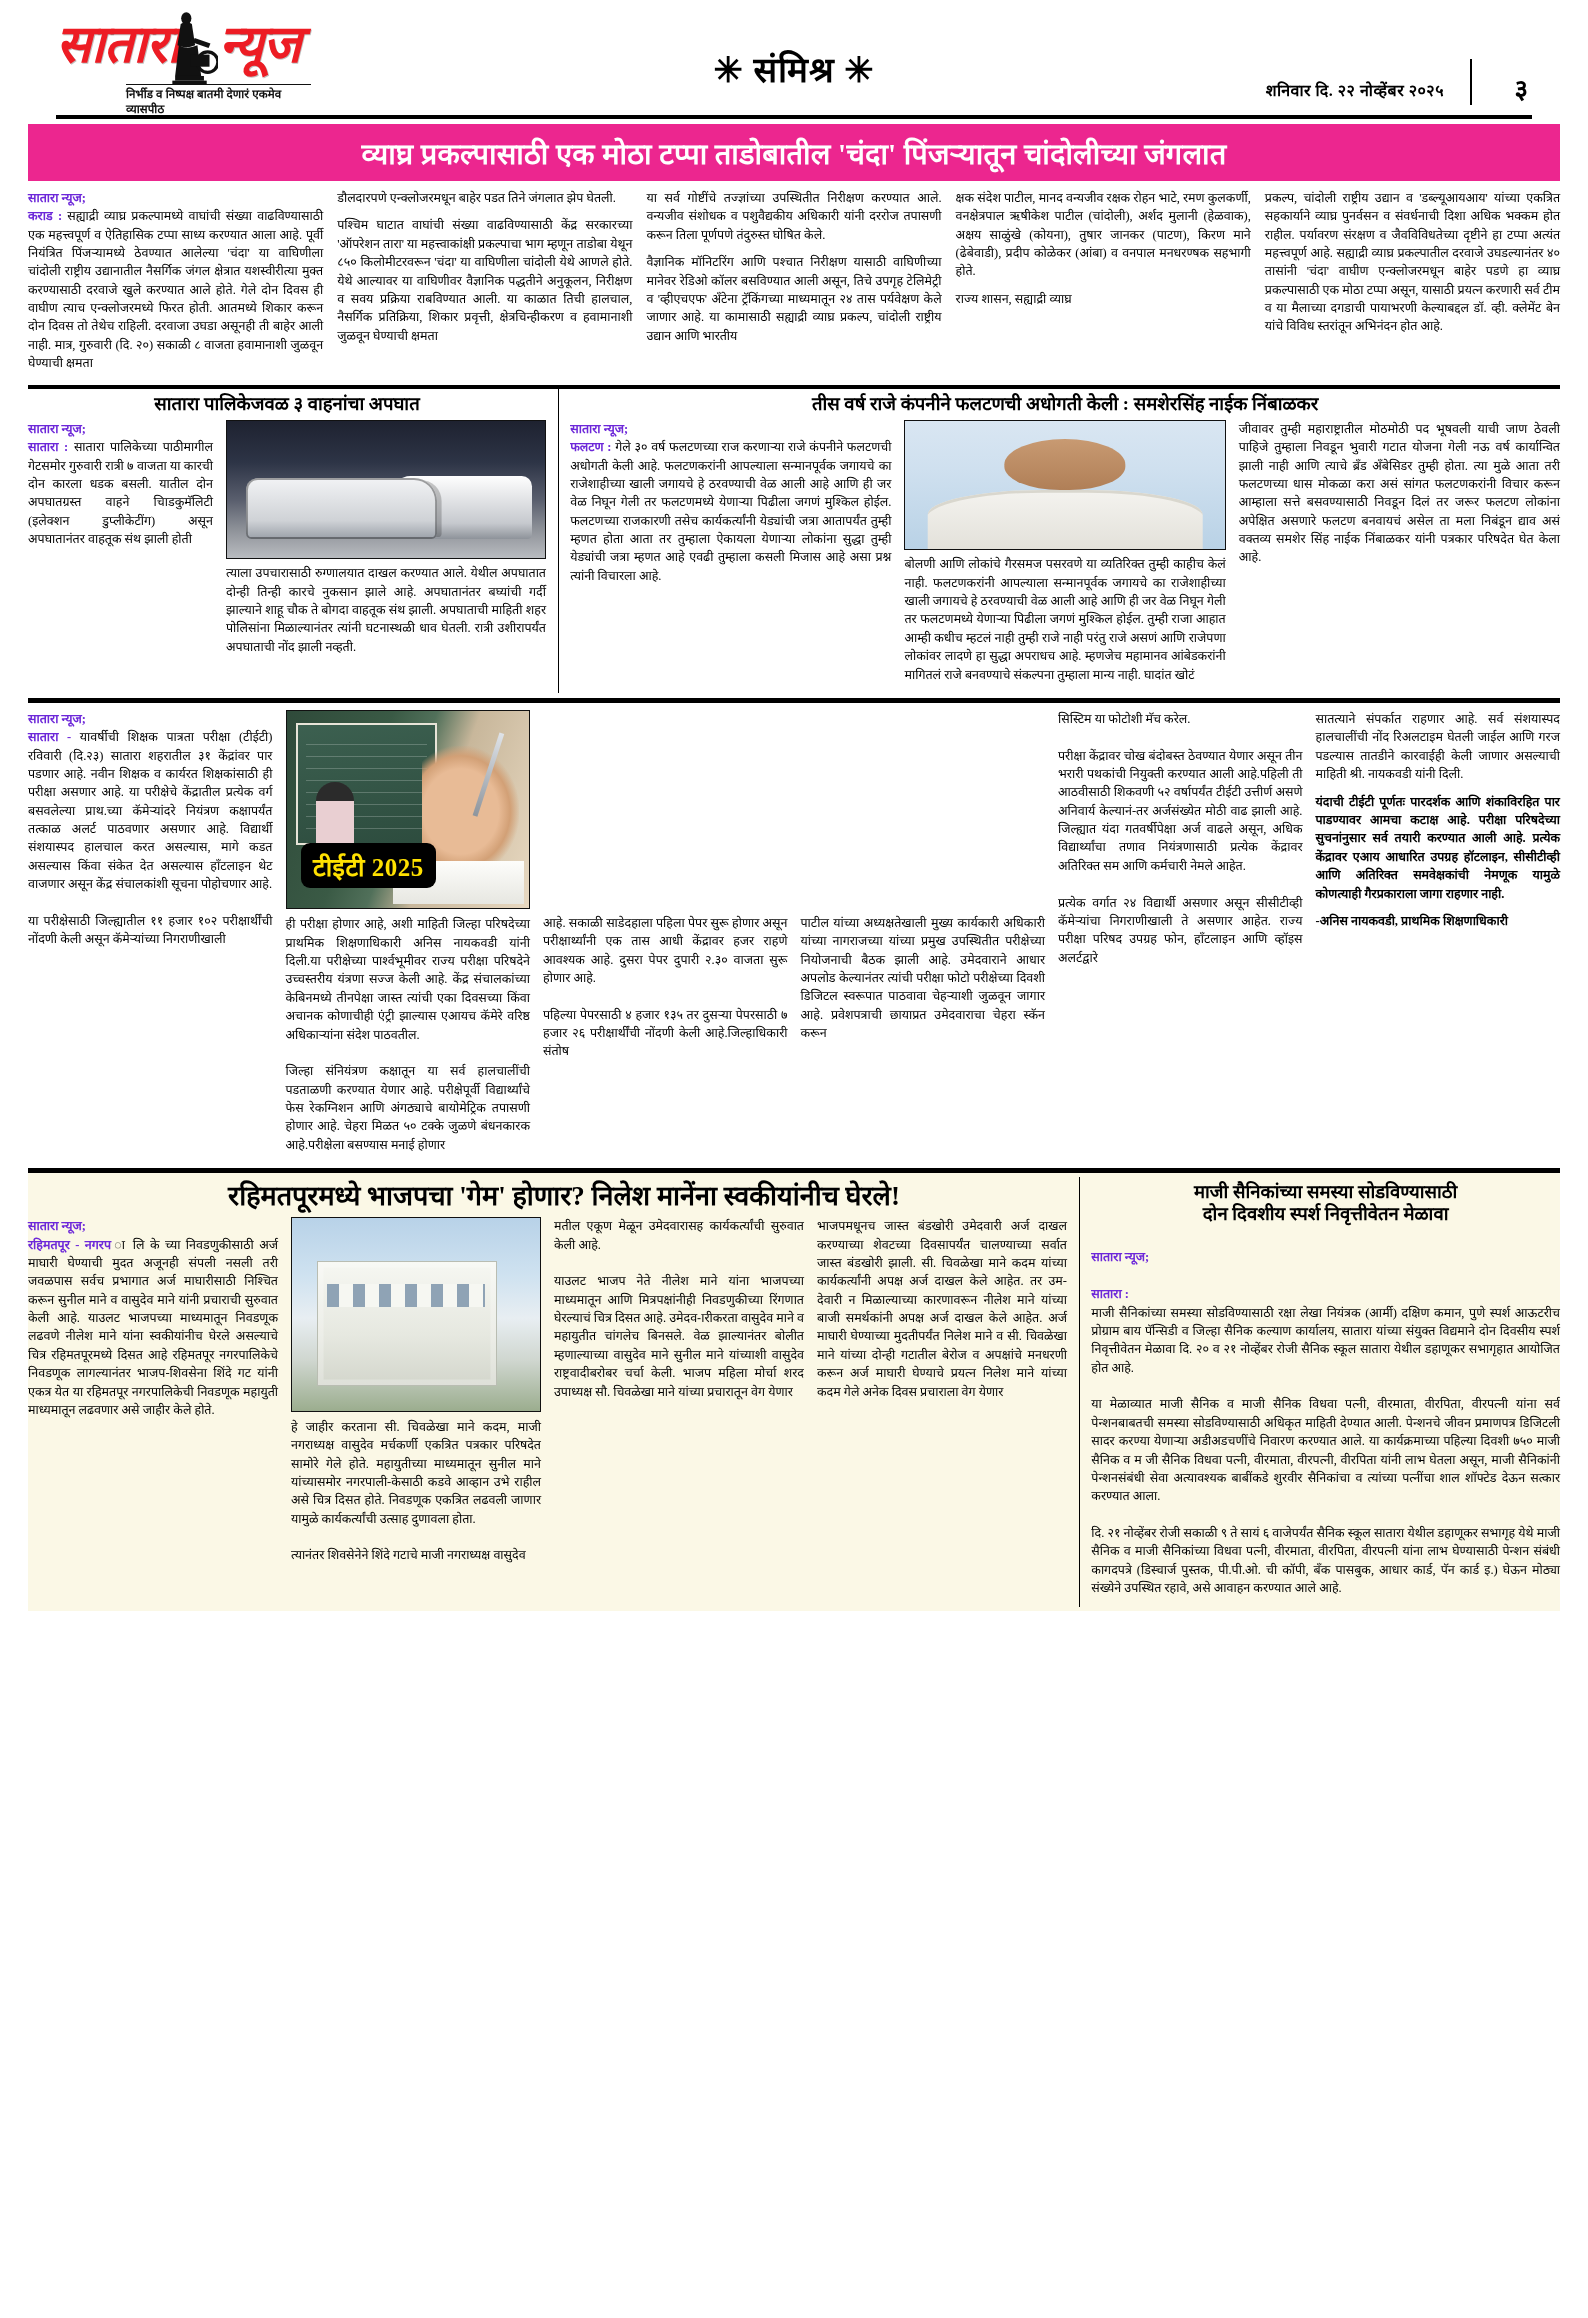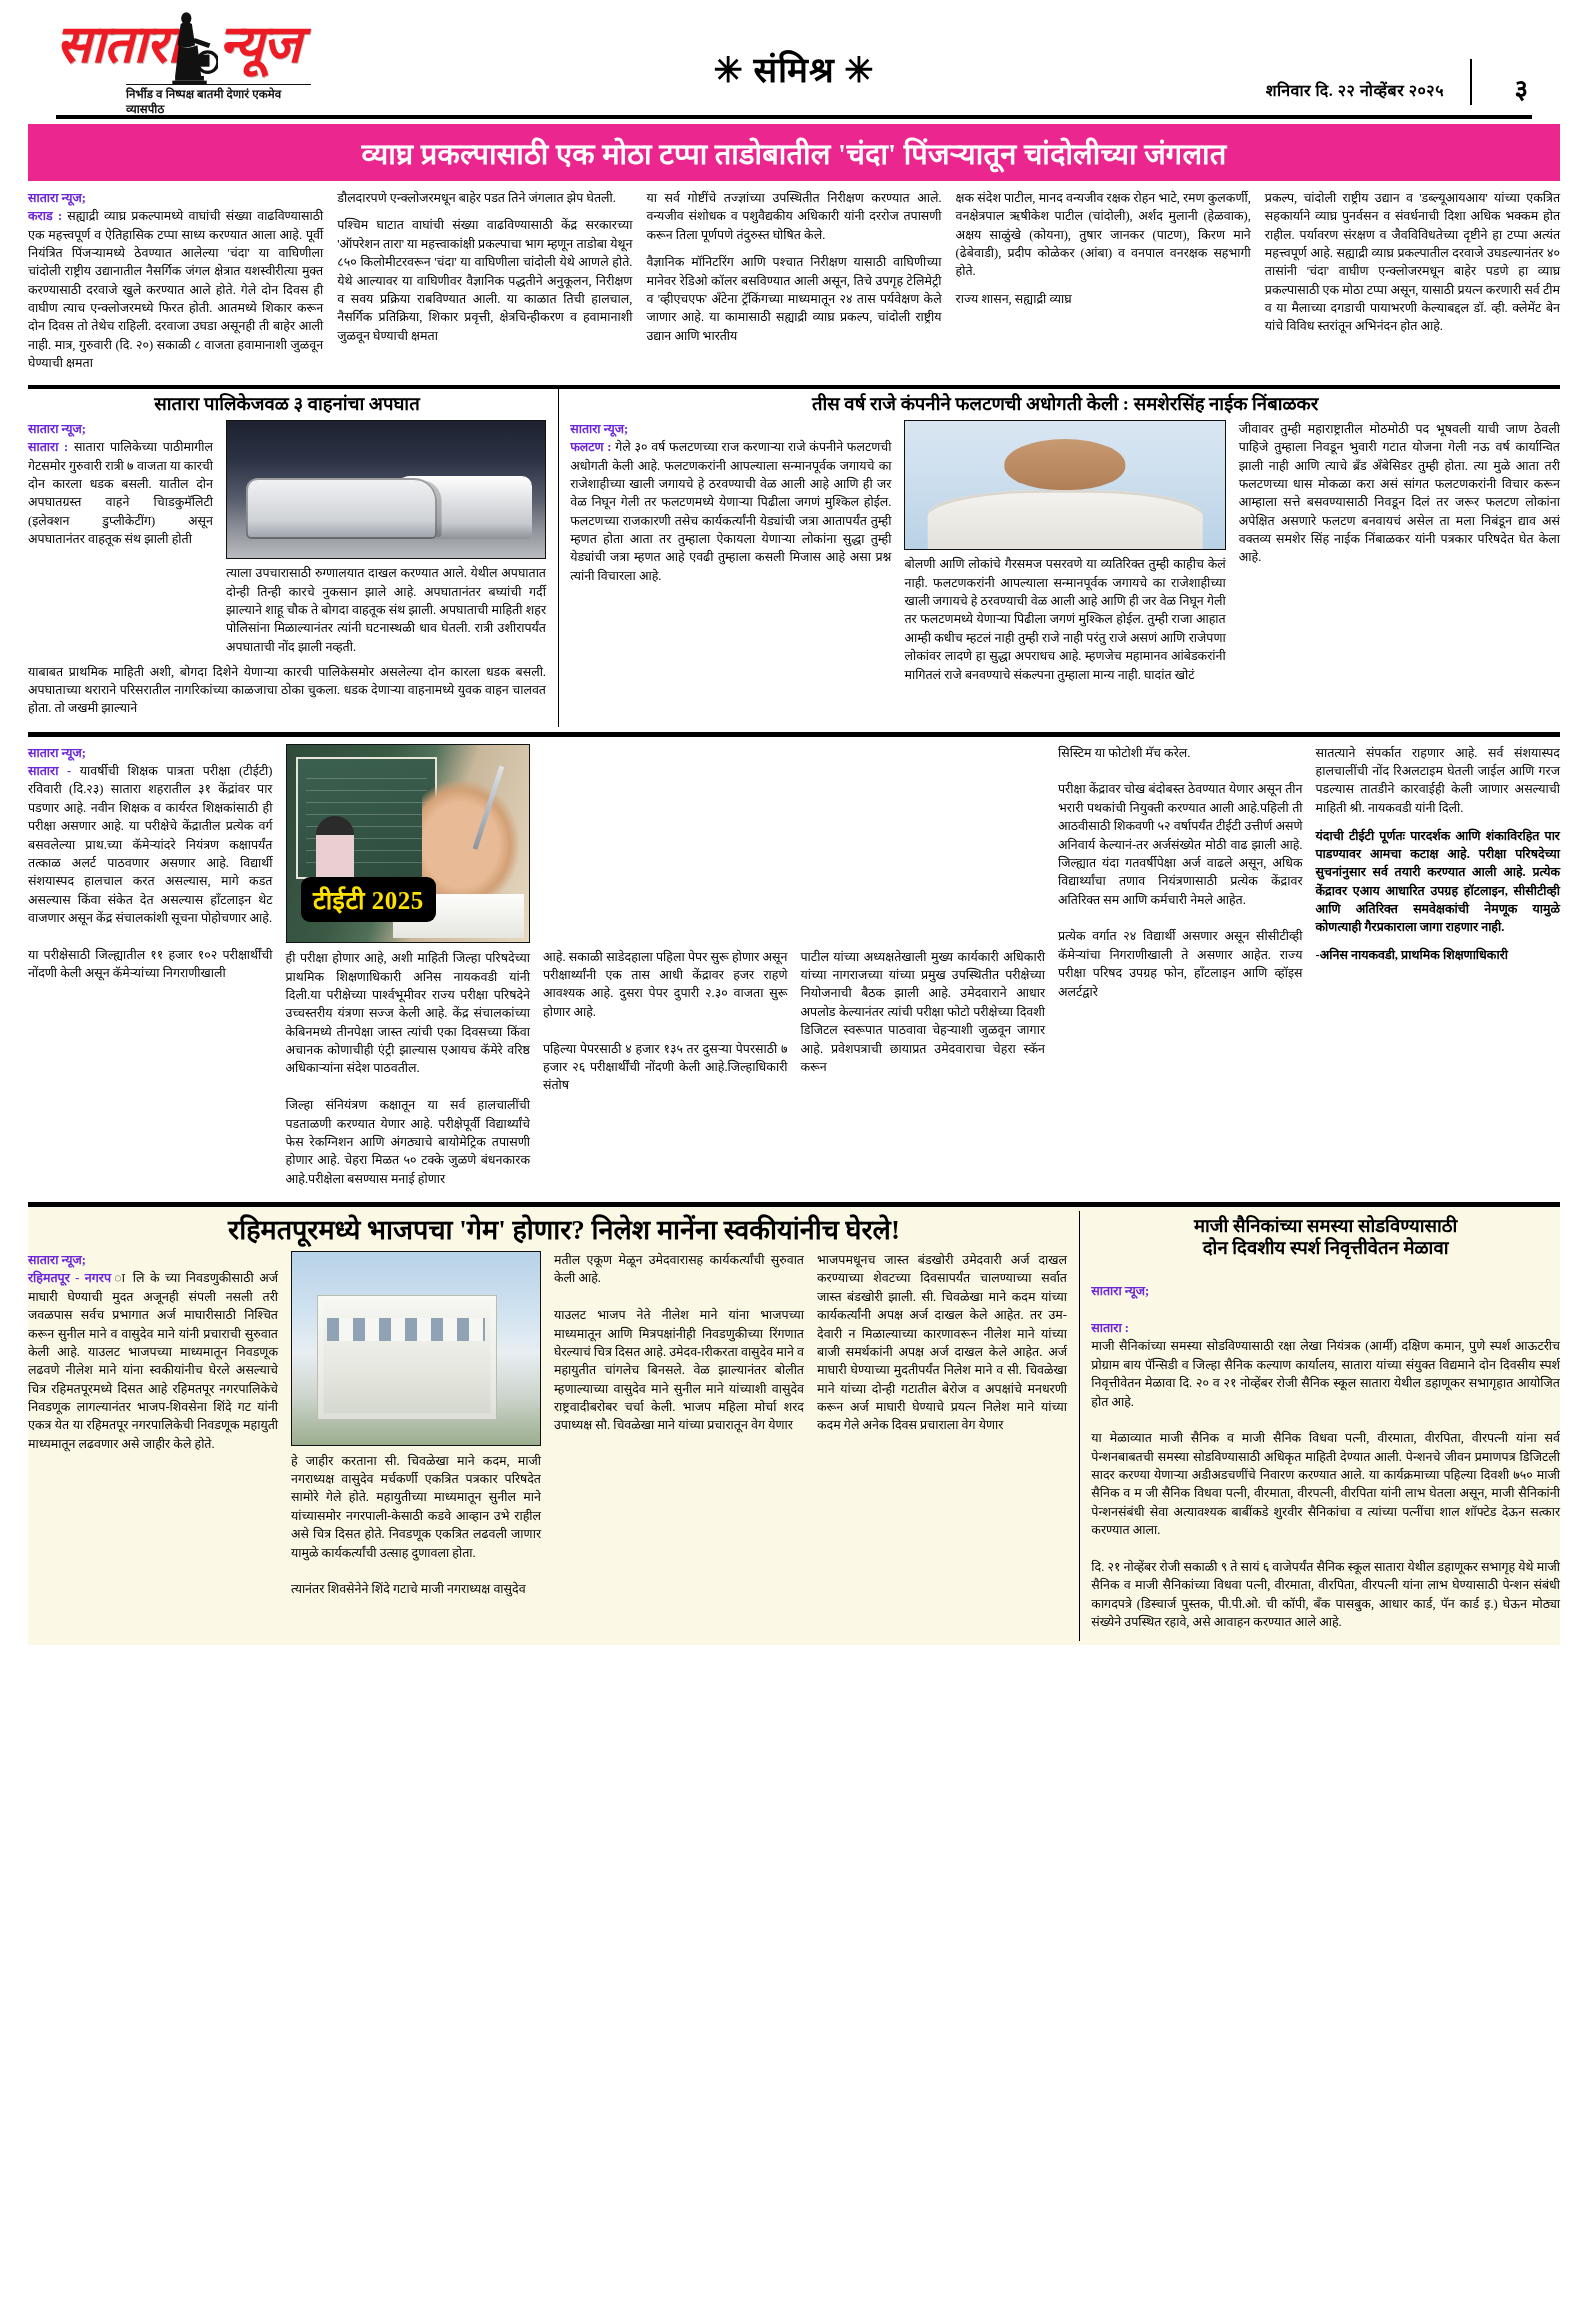--- a/index.html
+++ b/index.html
@@ -230,21 +230,21 @@
       </div>
       <div class="col">
         <p class="body">डौलदारपणे एन्क्लोजरमधून बाहेर पडत तिने जंगलात झेप घेतली.</p>
         <p class="body">पश्चिम घाटात वाघांची संख्या वाढविण्यासाठी केंद्र सरकारच्या 'ऑपरेशन तारा' या महत्त्वाकांक्षी प्रकल्पाचा भाग म्हणून ताडोबा येथून ८५० किलोमीटरवरून 'चंदा' या वाघिणीला चांदोली येथे आणले होते. येथे आल्यावर या वाघिणीवर वैज्ञानिक पद्धतीने अनुकूलन, निरीक्षण व सवय प्रक्रिया राबविण्यात आली. या काळात तिची हालचाल, नैसर्गिक प्रतिक्रिया, शिकार प्रवृत्ती, क्षेत्रचिन्हीकरण व हवामानाशी जुळवून घेण्याची क्षमता</p>
       </div>
       <div class="col">
         <p class="body">या सर्व गोष्टींचे तज्ज्ञांच्या उपस्थितीत निरीक्षण करण्यात आले. वन्यजीव संशोधक व पशुवैद्यकीय अधिकारी यांनी दररोज तपासणी करून तिला पूर्णपणे तंदुरुस्त घोषित केले.</p>
         <p class="body">वैज्ञानिक मॉनिटरिंग आणि पश्चात निरीक्षण यासाठी वाघिणीच्या मानेवर रेडिओ कॉलर बसविण्यात आली असून, तिचे उपगृह टेलिमेट्री व 'व्हीएचएफ' अँटेना ट्रॅकिंगच्या माध्यमातून २४ तास पर्यवेक्षण केले जाणार आहे. या कामासाठी सह्याद्री व्याघ्र प्रकल्प, चांदोली राष्ट्रीय उद्यान आणि भारतीय</p>
       </div>
       <div class="col">
-        <p class="body">क्षक संदेश पाटील, मानद वन्यजीव रक्षक रोहन भाटे, रमण कुलकर्णी, वनक्षेत्रपाल ऋषीकेश पाटील (चांदोली), अर्शद मुलानी (हेळवाक), अक्षय साळुंखे (कोयना), तुषार जानकर (पाटण), किरण माने (ढेबेवाडी), प्रदीप कोळेकर (आंबा) व वनपाल वनरक्षक सहभागी होते.</p>
+        <p class="body">क्षक संदेश पाटील, मानद वन्यजीव रक्षक रोहन भाटे, रमण कुलकर्णी, वनक्षेत्रपाल ऋषीकेश पाटील (चांदोली), अर्शद मुलानी (हेळवाक), अक्षय साळुंखे (कोयना), तुषार जानकर (पाटण), किरण माने (ढेबेवाडी), प्रदीप कोळेकर (आंबा) व वनपाल मनधरण्षक सहभागी होते.</p>
         <p class="body">राज्य शासन, सह्याद्री व्याघ्र</p>
       </div>
       <div class="col">
         <p class="body">प्रकल्प, चांदोली राष्ट्रीय उद्यान व 'डब्ल्यूआयआय' यांच्या एकत्रित सहकार्याने व्याघ्र पुनर्वसन व संवर्धनाची दिशा अधिक भक्कम होत राहील. पर्यावरण संरक्षण व जैवविविधतेच्या दृष्टीने हा टप्पा अत्यंत महत्त्वपूर्ण आहे. सह्याद्री व्याघ्र प्रकल्पातील दरवाजे उघडल्यानंतर ४० तासांनी 'चंदा' वाघीण एन्क्लोजरमधून बाहेर पडणे हा व्याघ्र प्रकल्पासाठी एक मोठा टप्पा असून, यासाठी प्रयत्न करणारी सर्व टीम व या मैलाच्या दगडाची पायाभरणी केल्याबद्दल डॉ. व्ही. क्लेमेंट बेन यांचे विविध स्तरांतून अभिनंदन होत आहे.</p>
       </div>
     </div>
   </div>
 
   <div class="thick-rule" style="margin-top:2.8px;"></div>
 
@@ -258,21 +258,20 @@
             <span class="dateline">सातारा न्यूज;</span><br>
             <span class="dateline">सातारा :</span>
             <span>सातारा पालिकेच्या पाठीमागील गेटसमोर गुरुवारी रात्री ७ वाजता या कारची दोन कारला धडक बसली. यातील दोन अपघातग्रस्त वाहने चिाडकुमॅलिटी (इलेक्शन डुप्लीकेटींग) असून अपघातानंतर वाहतूक संथ झाली होती</span>
           </p>
         </div>
         <div class="col" style="flex:0 0 320px;">
           <div class="photo accident" style="height:139px;margin-bottom:5.6px;"></div>
           <p class="body">त्याला उपचारासाठी रुग्णालयात दाखल करण्यात आले. येथील अपघातात दोन्ही तिन्ही कारचे नुकसान झाले आहे. अपघातानंतर बघ्यांची गर्दी झाल्याने शाहू चौक ते बोगदा वाहतूक संथ झाली. अपघाताची माहिती शहर पोलिसांना मिळाल्यानंतर त्यांनी घटनास्थळी धाव घेतली. रात्री उशीरापर्यंत अपघाताची नोंद झाली नव्हती.</p>
         </div>
       </div>
-      <p class="body" style="margin-top:-2.8px;">याबाबत प्राथमिक माहिती अशी, बोगदा दिशेने येणाऱ्या कारची पालिकेसमोर असलेल्या दोन कारला धडक बसली. अपघाताच्या थराराने परिसरातील नागरिकांच्या काळजाचा ठोका चुकला. धडक देणाऱ्या वाहनामध्ये युवक वाहन चालवत होता. तो जखमी झाल्याने</p>
     </div>
 
     <div class="vdiv"></div>
 
     <div style="flex:1 1 auto;">
       <div class="sec-head small">तीस वर्ष राजे कंपनीने फलटणची अधोगती केली : समशेरसिंह नाईक निंबाळकर</div>
       <div class="cols" style="gap:13px;">
         <div class="col">
           <p class="body">
             <span class="dateline">सातारा न्यूज;</span><br>

